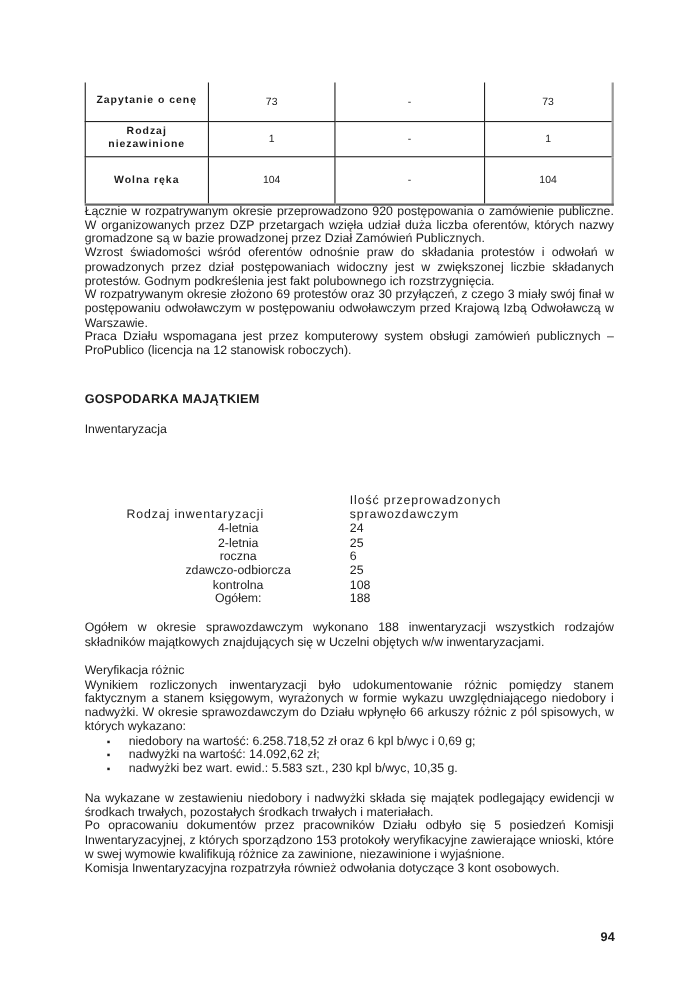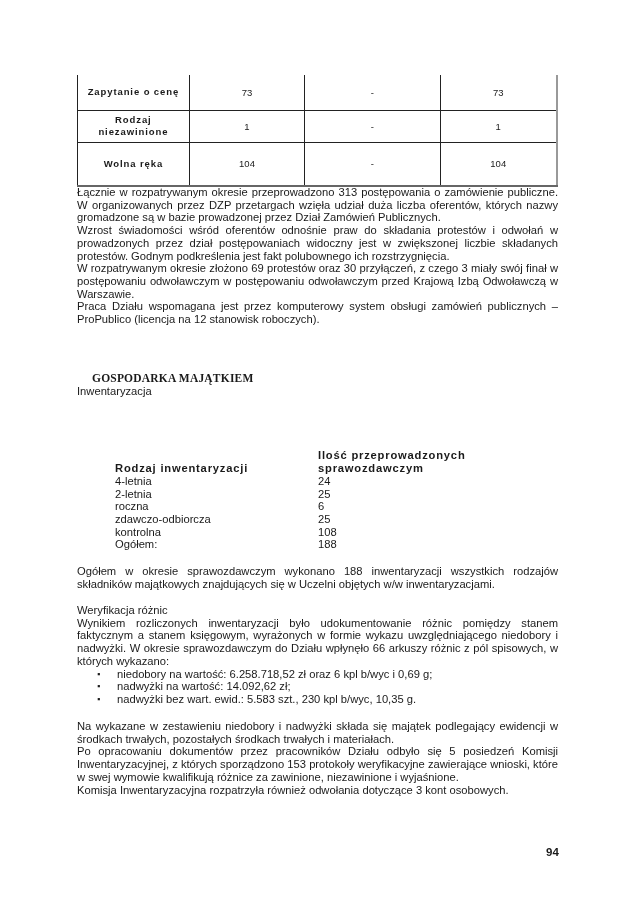--- a/index.html
+++ b/index.html
@@ -10,26 +10,26 @@
   table.proc td { border: 1px solid #222; text-align: center; vertical-align: middle; padding: 0; }
   table.proc tr:first-child td { border-top: none; }
   table.proc td.label { font-weight: bold; letter-spacing: 0.9px; width: 111px; line-height: 12px; }
   table.proc td.c1 { width: 115px; }
   table.proc td.c2 { width: 135px; }
   table.proc td.c3 { width: 116px; border-right: 2px solid #999; }
   table.proc tr:last-child td { border-bottom: 2px solid #666; }
   .para { position: absolute; left: 77px; width: 481px; font-size: 11.2px; line-height: 12.7px;
           text-align: justify; margin: 0; }
   .para p { margin: 0; }
-  .heading { position: absolute; left: 77px; top: 357px; font-size: 11.5px; font-weight: bold; margin: 15px; letter-spacing: 0.2px; font-family: Liberation Serif, serif; }
+  .heading { position: absolute; left: 77px; top: 357px; font-size: 11.5px; font-weight: bold; margin: 0; letter-spacing: 0.2px; }
   .subhead { margin: 0; }
   table.inv { position: absolute; left: 115px; top: 449px; border-collapse: collapse; font-size: 11.2px; }
   table.inv td { padding: 0; line-height: 12.6px; vertical-align: bottom; }
-  table.inv td.k { width: 203px; }
-  table.inv th { font-weight: bold; text-align: left; letter-spacing: 0.8px; line-height: 12.6px; padding: 0 0 1px 0; vertical-align: bottom; }
+  table.inv td.k { width: 203px; text-align: center; }
+  table.inv th { font-weight: normal; text-align: left; letter-spacing: 0.8px; line-height: 12.6px; padding: 0 0 1px 0; vertical-align: bottom; }
   ul.bul { list-style: none; margin: 0; padding: 0 0 0 20px; }
   ul.bul li { position: relative; padding-left: 20px; }
   ul.bul li::before { content: "\25AA"; position: absolute; left: 0; top: 0; font-size: 9px; }
   .pagenum { position: absolute; left: 546px; top: 846px; font-size: 11.5px; font-weight: bold; }
 </style>
 </head>
 <body>
 
 <table class="proc">
   <tbody>
@@ -51,21 +51,21 @@
   <tr style="height:44px">
     <td class="label">Wolna ręka</td>
     <td class="c1">104</td>
     <td class="c2">-</td>
     <td class="c3">104</td>
   </tr>
 </tbody>
   </table>
 
 <div class="para" style="top:186px">
-  <p>Łącznie w rozpatrywanym okresie przeprowadzono 313 postępowania o zamówienie publiczne. W organizowanych przez DZP przetargach wzięła udział duża liczba oferentów, których nazwy gromadzone są w bazie prowadzonej przez Dział Zamówień Publicznych.</p>
+  <p>Łącznie w rozpatrywanym okresie przeprowadzono 920 postępowania o zamówienie publiczne. W organizowanych przez DZP przetargach wzięła udział duża liczba oferentów, których nazwy gromadzone są w bazie prowadzonej przez Dział Zamówień Publicznych.</p>
   <p>Wzrost świadomości wśród oferentów odnośnie praw do składania protestów i odwołań w prowadzonych przez dział postępowaniach widoczny jest w zwiększonej liczbie składanych protestów. Godnym podkreślenia jest fakt polubownego ich rozstrzygnięcia.</p>
   <p>W rozpatrywanym okresie złożono 69 protestów oraz 30 przyłączeń, z czego 3 miały swój finał w postępowaniu odwoławczym w postępowaniu odwoławczym przed Krajową Izbą Odwoławczą w Warszawie.</p>
   <p>Praca Działu wspomagana jest przez komputerowy system obsługi zamówień publicznych – ProPublico (licencja na 12 stanowisk roboczych).</p>
 </div>
 
 <h2 class="heading">GOSPODARKA MAJĄTKIEM</h2>
 
 <div class="para" style="top:385px">
   <p class="subhead">Inwentaryzacja</p>
 </div>

